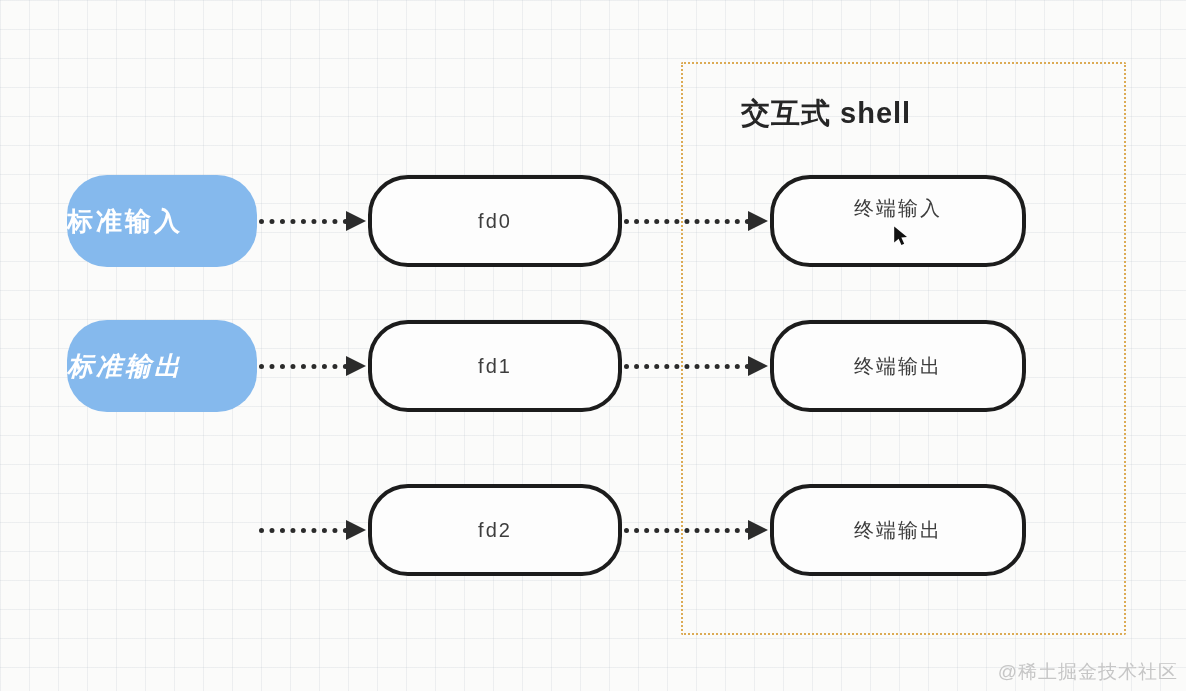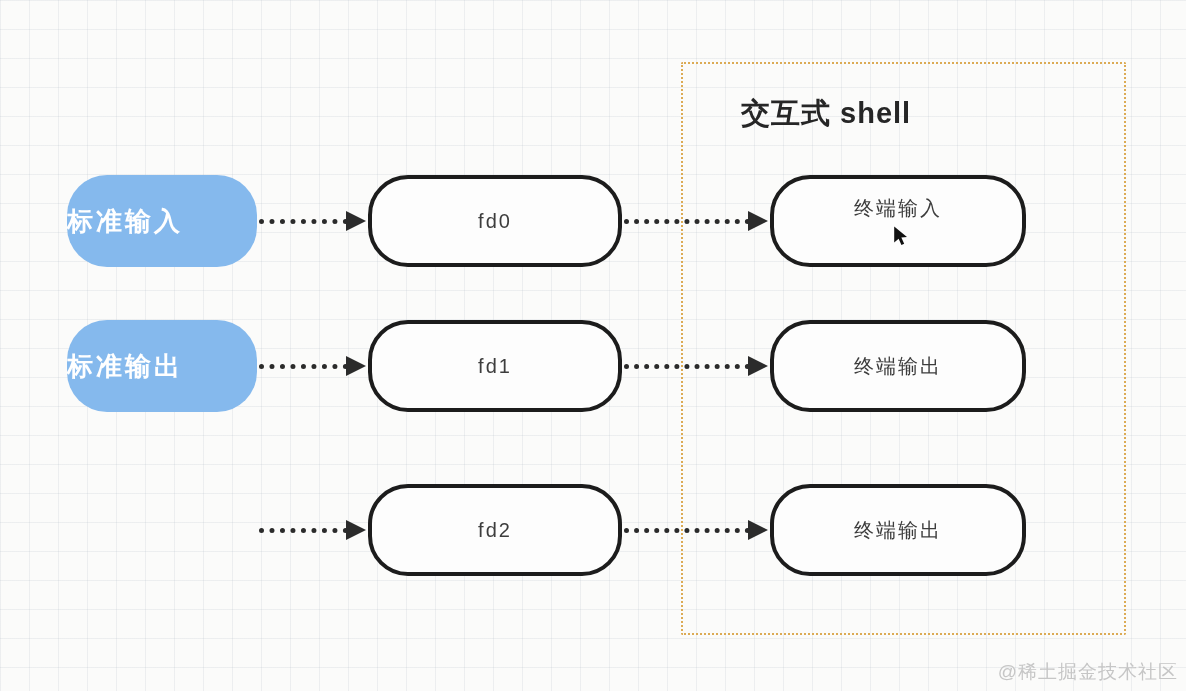--- a/index.html
+++ b/index.html
@@ -127,21 +127,21 @@
     <div class="line"></div>
     <div class="head"></div>
   </div>
   <div class="node target row1">
     <span>终端输入</span>
     <svg class="cursor-icon" viewBox="0 0 14 20" xmlns="http://www.w3.org/2000/svg">
       <path d="M1 0.5 L1 15.6 L5.2 12.1 L7.9 18.2 L10.5 17 L7.8 10.9 L13.2 10.5 Z" fill="#111111"></path>
     </svg>
   </div>
 
-  <div class="pill row2" style="background: rgb(133, 185, 237);">
+  <div class="pill row2" style="background: rgb(133, 185, 237); font-style: italic;">
     <span>标准输出</span>
   </div>
   <div class="arrow left r2">
     <div class="line"></div>
     <div class="head"></div>
   </div>
   <div class="node fd row2">
     <span>fd1</span>
   </div>
   <div class="arrow right r2">

